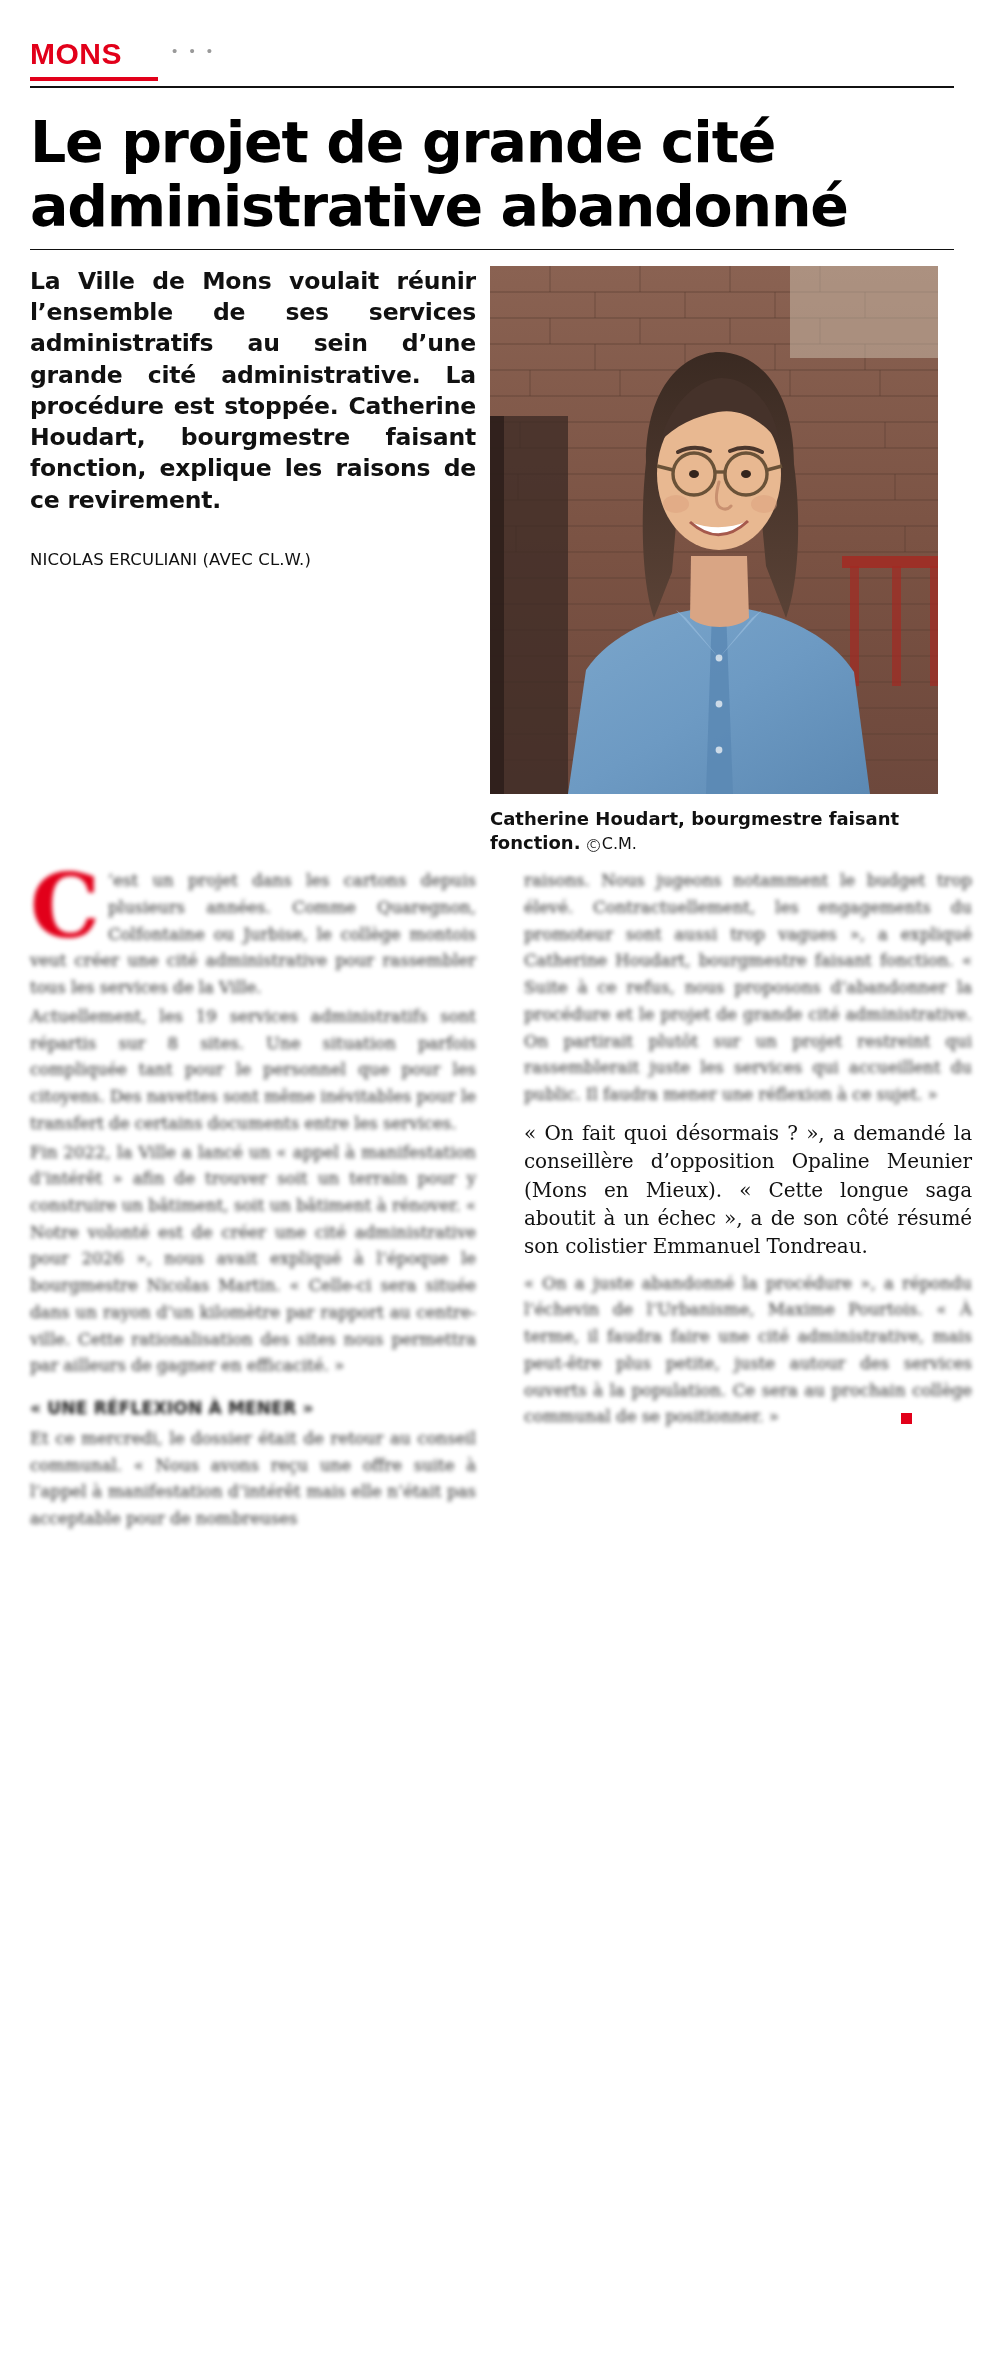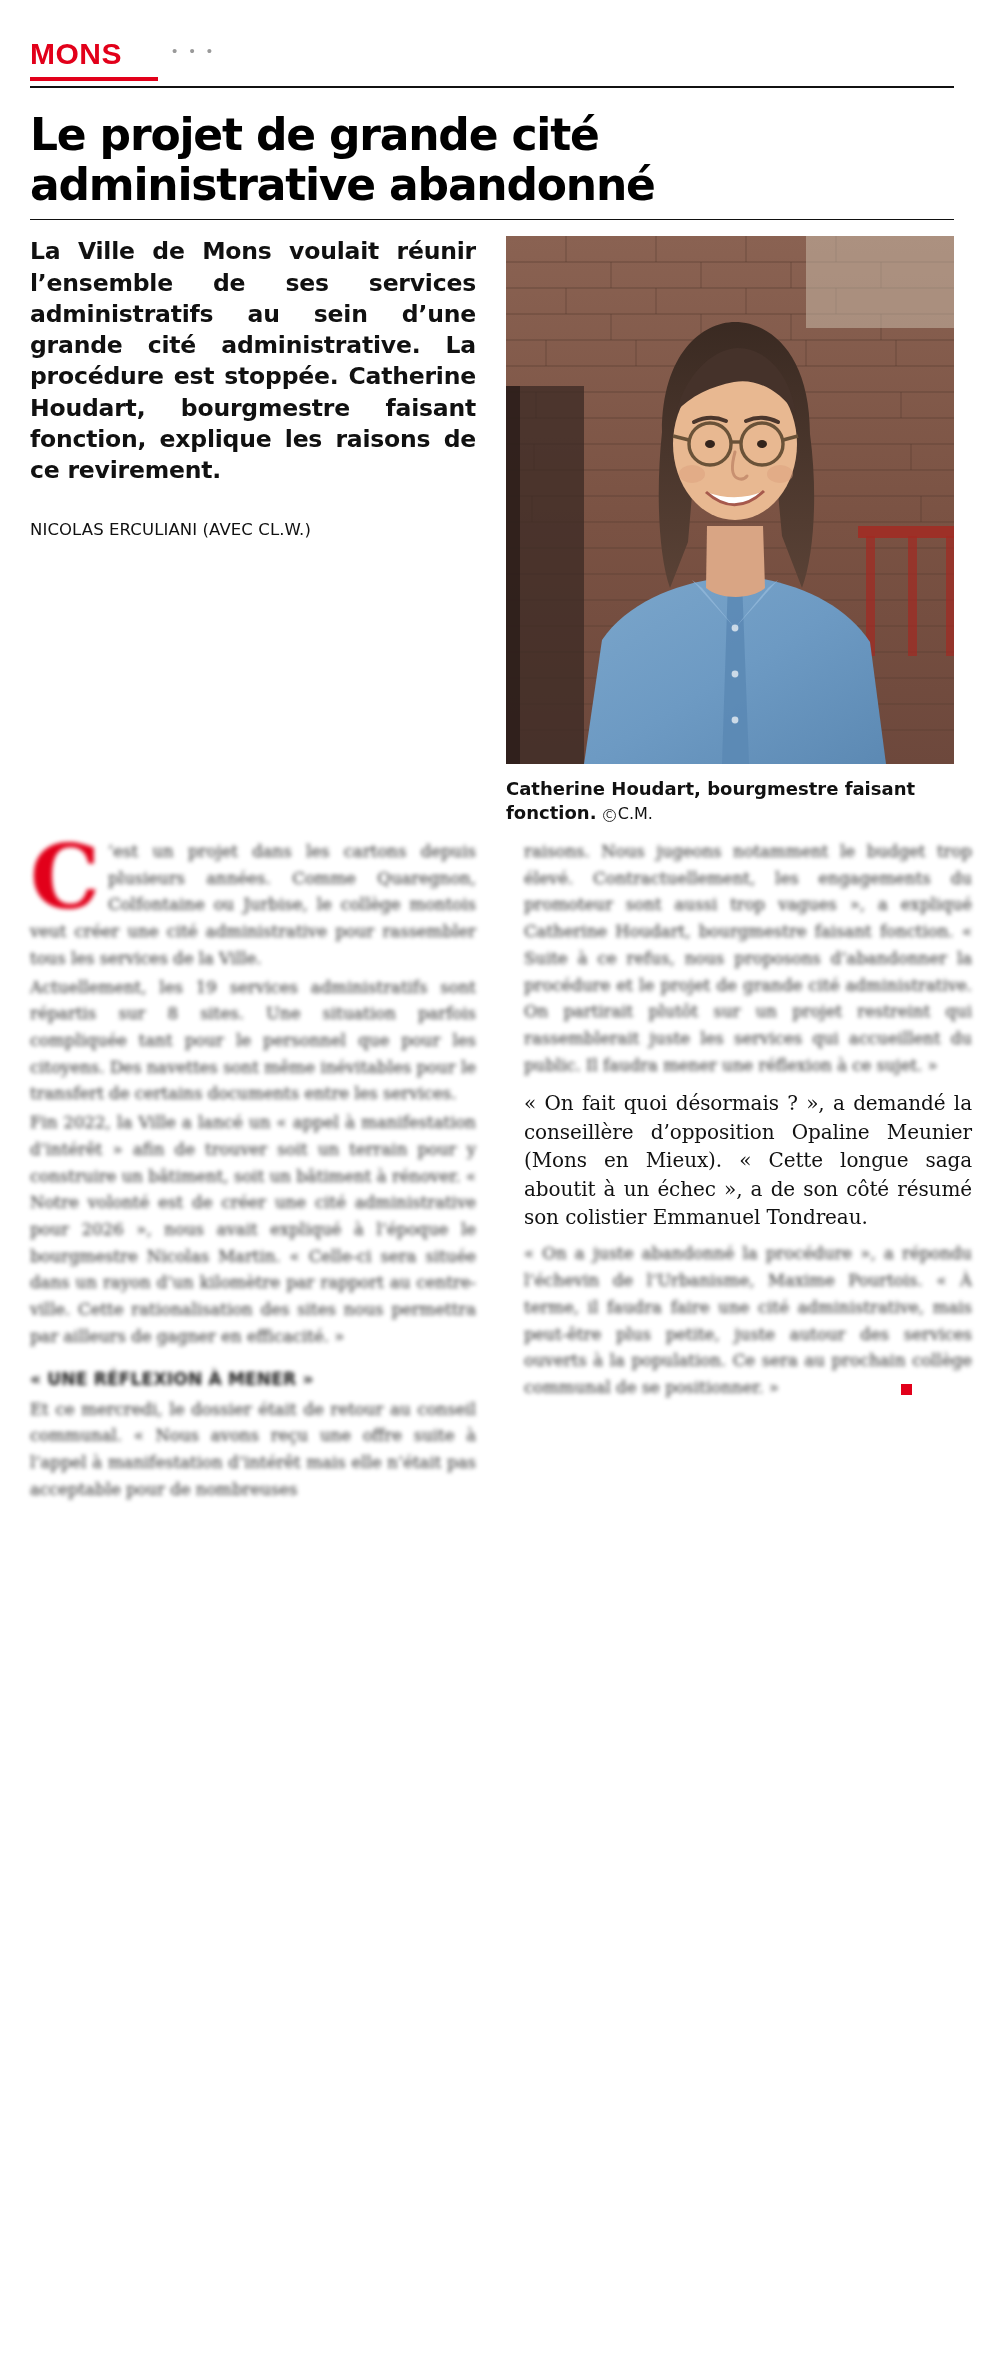--- a/index.html
+++ b/index.html
@@ -50,38 +50,38 @@
     height: 2px;
     background: #111111;
     width: 100%;
     margin-top: 5px;
   }
 
   
   h1.headline {
     font-family: "DejaVu Sans", sans-serif;
     font-weight: bold;
-    font-size: 44px;
+    font-size: 57px;
     line-height: 1.13;
     letter-spacing: -1.2px;
     margin: 22px 0 10px 0;
     color: #000000;
   }
 
   .rule-thin {
     height: 1px;
     background: #111111;
     width: 100%;
     margin: 8px 0 16px 0;
   }
 
   
   .intro-wrap {
     display: flex;
-    gap: 30px;
+    gap: 14px;
     align-items: flex-start;
   }
   .intro-left { width: 446px; flex: none; }
   .intro-right { width: 448px; flex: none; }
 
   p.standfirst {
     font-family: "DejaVu Sans", sans-serif;
     font-weight: bold;
     font-size: 23.5px;
     line-height: 1.33;

